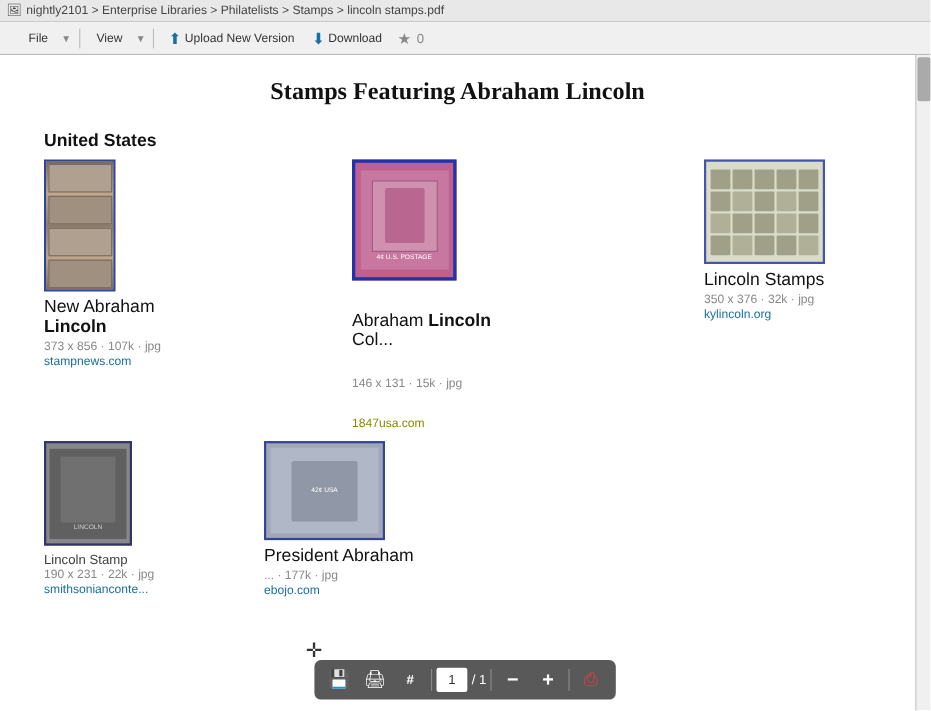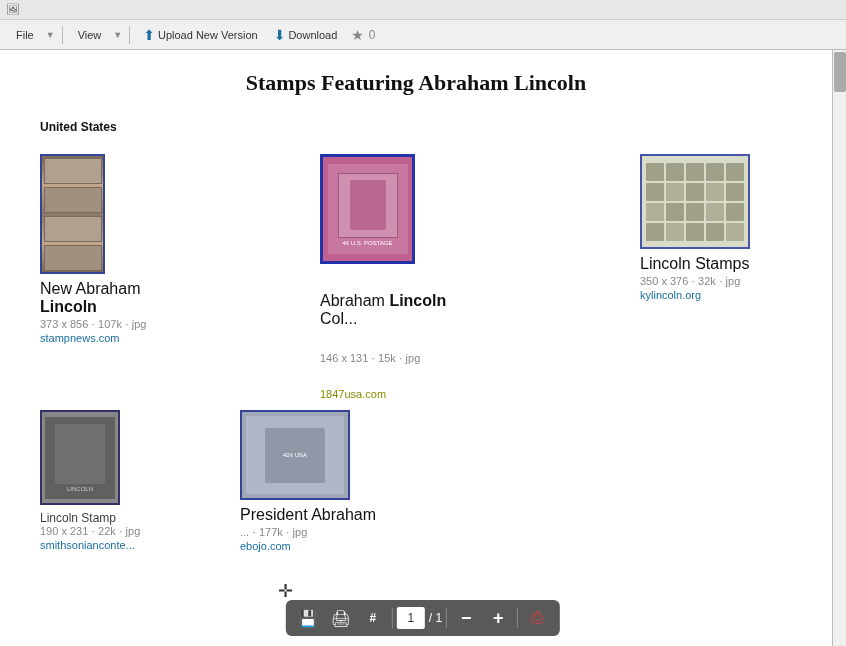--- a/index.html
+++ b/index.html
@@ -17,21 +17,21 @@
       border-bottom: 1px solid #ccc;
     }
     #title-bar span { color: #444; }
 
     
     #toolbar {
       background: #f0f0f0;
       height: 30px;
       display: flex;
       align-items: center;
-      padding: 0 8px;
+      padding: 0 18px;
       border-bottom: 1px solid #bbb;
       gap: 4px;
     }
     .toolbar-btn {
       display: flex;
       align-items: center;
       gap: 3px;
       padding: 2px 6px;
       font-size: 11px;
       color: #333;
@@ -83,24 +83,24 @@
     #doc-title {
       text-align: center;
       font-size: 22px;
       font-weight: bold;
       color: #111;
       margin-bottom: 24px;
       font-family: 'Times New Roman', serif;
     }
 
     #section-title {
-      font-size: 12px;
+      font-size: 16px;
       font-weight: bold;
       color: #111;
-      margin-bottom: 20px;
+      margin-bottom: 7px;
       font-family: Arial, sans-serif;
     }
 
     .stamp-item {
       display: flex;
       flex-direction: column;
       align-items: flex-start;
       width: 140px;
     }
 
@@ -204,20 +204,21 @@
     }
 
     .row1 { display: flex; gap: 120px; margin-bottom: 10px; }
     .row2 { display: flex; gap: 50px; }
   </style>
 </head>
 <body>
 
 <div id="title-bar">
   <span style="margin-right:4px;">🖼</span>
+  <span>nightly2101 &gt; Enterprise Libraries &gt; Philatelists &gt; Stamps &gt; lincoln stamps.pdf</span>
 </div>
 
 <div id="toolbar">
   <button class="toolbar-btn menu-item">File</button>
   <span style="font-size:9px;color:#888;">▼</span>
   <div class="toolbar-sep"></div>
   <button class="toolbar-btn menu-item">View</button>
   <span style="font-size:9px;color:#888;">▼</span>
   <div class="toolbar-sep"></div>
 

